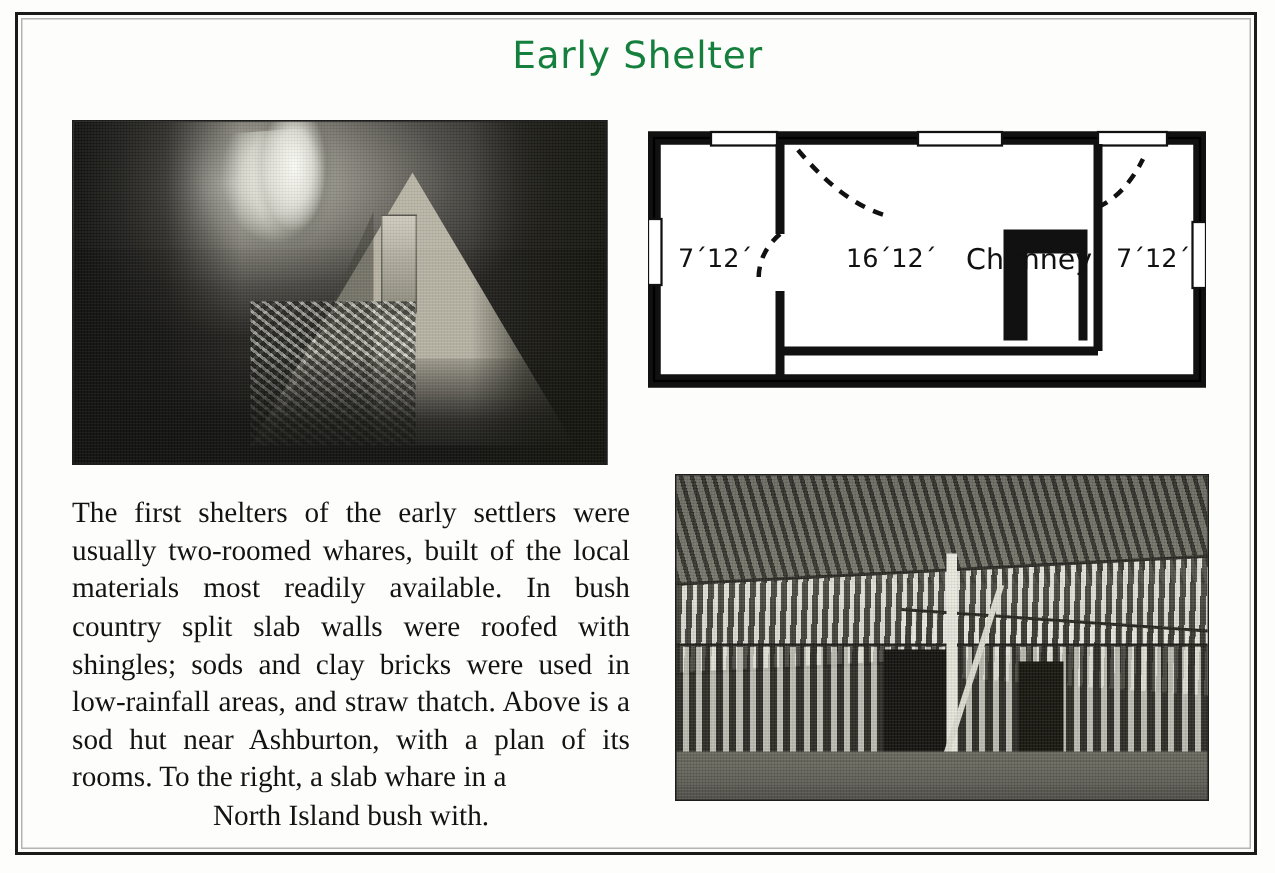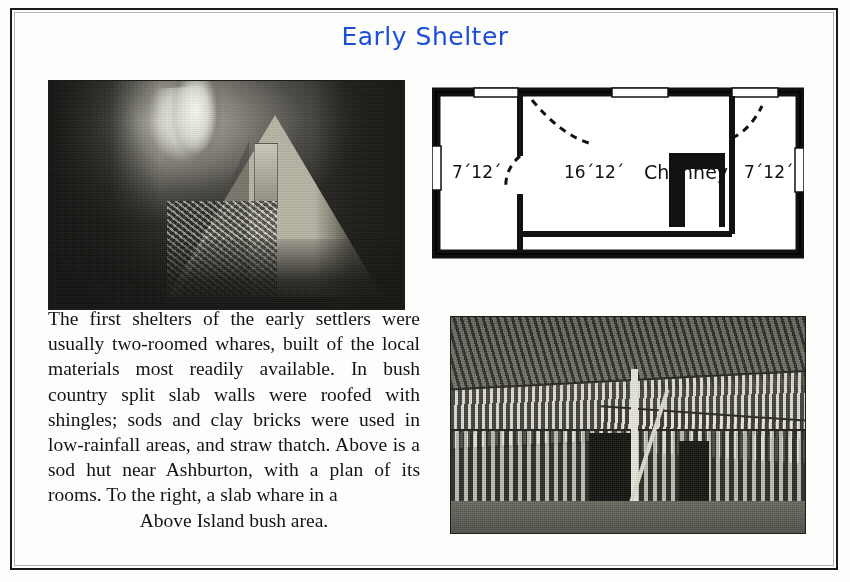--- a/index.html
+++ b/index.html
@@ -45,21 +45,21 @@
 
   .title {
     position: absolute;
     left: 0;
     top: 22px;
     width: 850px;
     text-align: center;
     font-family: "DejaVu Sans", sans-serif;
     font-size: 25px;
     letter-spacing: 0.5px;
-    color: #1d4ed8;
+    color: #15803d;
   }
 
   
   .photo-sod-hut {
     position: absolute;
     left: 48px;
     top: 80px;
     width: 355px;
     height: 228px;
     border: 1px solid #1d1d1d;
@@ -183,21 +183,21 @@
   .fp-label-chimney {
     font-family: "DejaVu Sans", sans-serif;
     font-size: 19px;
     fill: #111;
   }
 
   
   .bodytext {
     position: absolute;
     left: 48px;
-    top: 306px;
+    top: 330px;
     width: 372px;
     font-family: "Liberation Serif", serif;
     font-size: 19.5px;
     line-height: 25.2px;
     color: #131313;
     text-align: justify;
   }
   .bodytext p { margin: 0; }
   .bodytext .lastline {
     display: block;
@@ -356,21 +356,21 @@
 
       <text class="fp-label" x="20" y="92">7´12´</text>
       <text class="fp-label" x="132" y="92">16´12´</text>
       <text class="fp-label-chimney" x="212" y="93">Chimney</text>
       <text class="fp-label" x="312" y="92">7´12´</text>
     </svg>
   </div>
 
   <div class="bodytext">
     <p>The first shelters of the early settlers were usually two-roomed whares, built of the local materials most readily available. In bush country split slab walls were roofed with shingles; sods and clay bricks were used in low-rainfall areas, and straw thatch.  Above is a sod hut near Ashburton, with a plan of its rooms. To the right, a slab whare in a</p>
-    <span class="lastline">Above Island bush area.</span>
+    <span class="lastline">North Island bush with.</span>
   </div>
 
   <div class="photo-slab-whare">
     <div class="bg"></div>
     <div class="trees"></div>
     <div class="roof"></div>
     <div class="roof2"></div>
     <div class="wall"></div>
     <div class="door"></div>
     <div class="door2"></div>

